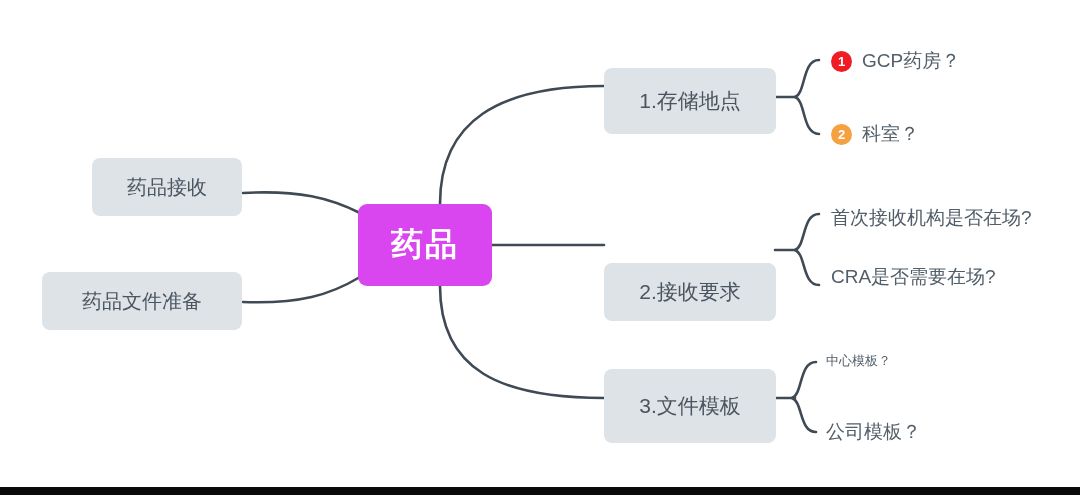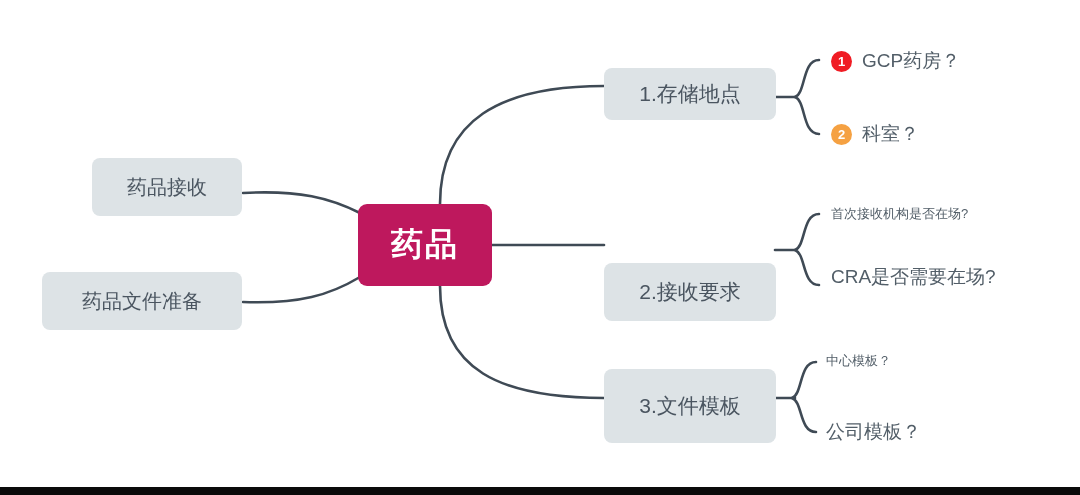--- a/index.html
+++ b/index.html
@@ -32,21 +32,21 @@
     align-items: center;
     justify-content: center;
     border-radius: 8px;
     white-space: nowrap;
   }
   .node-sub {
     background: #dde3e6;
     color: #4a5560;
   }
   .node-center {
-    background: #be185d;
+    background: #d946ef;
     color: #ffffff;
     font-weight: bold;
     letter-spacing: 2px;
     border-radius: 9px;
   }
   .leaf {
     position: absolute;
     display: flex;
     align-items: center;
     color: #525e68;
@@ -110,21 +110,21 @@
   </div>
 
   <div class="node node-sub" style="left:92px; top:158px; width:150px; height:58px; font-size:20px;">
     <span>药品接收</span>
   </div>
 
   <div class="node node-center" style="left:358px; top:204px; width:134px; height:82px; font-size:32px;">
     <span>药品</span>
   </div>
 
-  <div class="node node-sub" style="left:604px; top:68px; width:172px; height:52px; font-size:21px;">
+  <div class="node node-sub" style="left:604px; top:68px; width:172px; height:66px; font-size:21px;">
     <span>1.存储地点</span>
   </div>
 
   <div class="node node-sub" style="left:604px; top:221px; width:172px; height:58px; font-size:21px;margin-top:42px;">
     <span>2.接收要求</span>
   </div>
 
   <div class="node node-sub" style="left:604px; top:369px; width:172px; height:74px; font-size:21px;">
     <span>3.文件模板</span>
   </div>
@@ -132,21 +132,21 @@
   <div class="leaf" style="left:831px; top:48px; font-size:19px;">
     <span class="badge badge-red">1</span>
     <span>GCP药房？</span>
   </div>
 
   <div class="leaf" style="left:831px; top:121px; font-size:19px;">
     <span class="badge badge-orange">2</span>
     <span>科室？</span>
   </div>
 
-  <div class="leaf" style="left:831px; top:205px; font-size:13px;">
+  <div class="leaf" style="left:831px; top:205px; font-size:19px;">
     <span>首次接收机构是否在场?</span>
   </div>
 
   <div class="leaf" style="left:831px; top:264px; font-size:19px;">
     <span>CRA是否需要在场?</span>
   </div>
 
   <div class="leaf" style="left:826px; top:352px; font-size:13px;">
     <span>中心模板？</span>
   </div>

